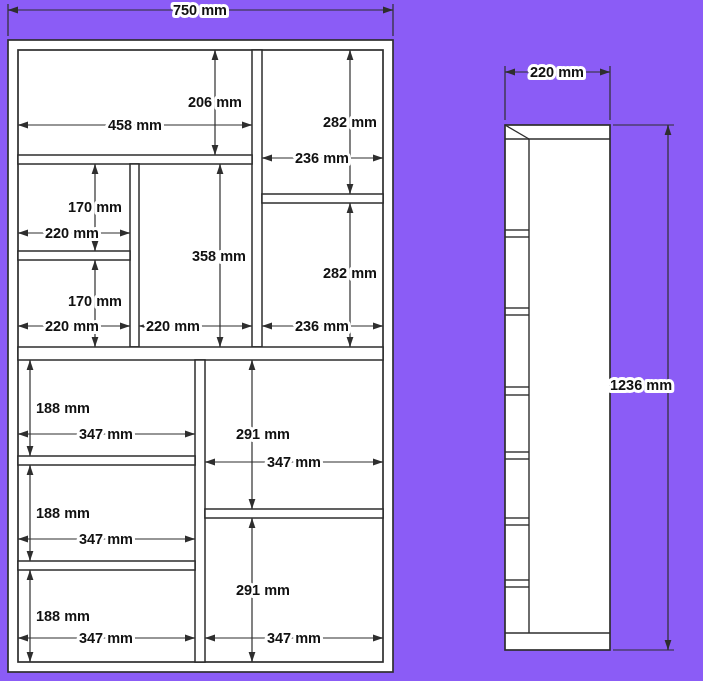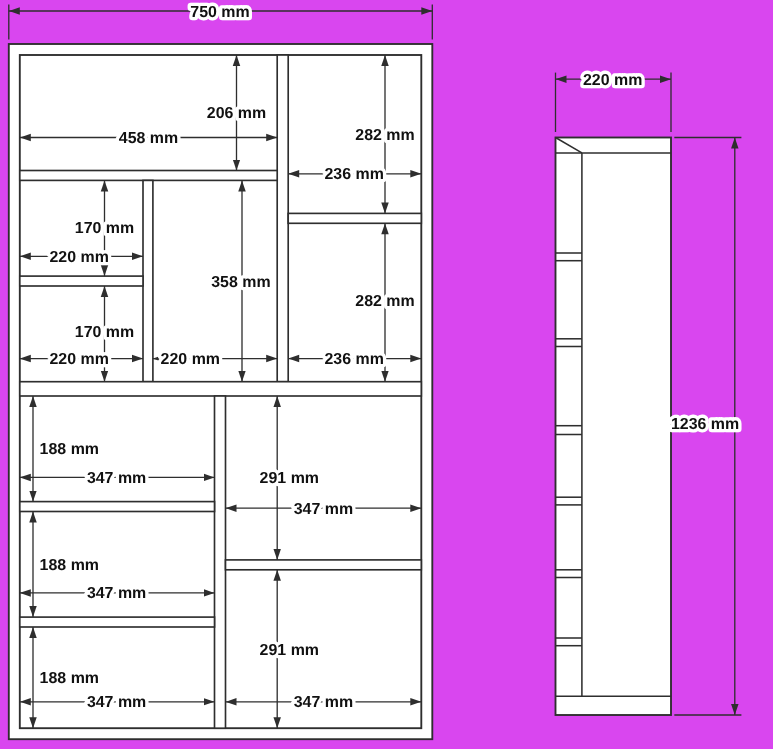--- a/index.html
+++ b/index.html
@@ -1,16 +1,16 @@
 <!DOCTYPE html>
 <html><head>
 <meta charset="utf-8">
 <style>
   html,body{margin:0;padding:0;background:#ffffff;}
-  .canvas{width:703px;height:681px;position:relative;background:#d946ef;overflow:hidden;}
+  .canvas{width:703px;height:681px;position:relative;background:#8b5cf6;overflow:hidden;}
   svg{display:block;}
   svg text{
     font-family:"Liberation Sans", sans-serif;
     font-size:14.5px;
     font-weight:bold;
     fill:#111111;
     stroke:#ffffff;
     stroke-width:6px;
     paint-order:stroke;
     stroke-linejoin:round;

